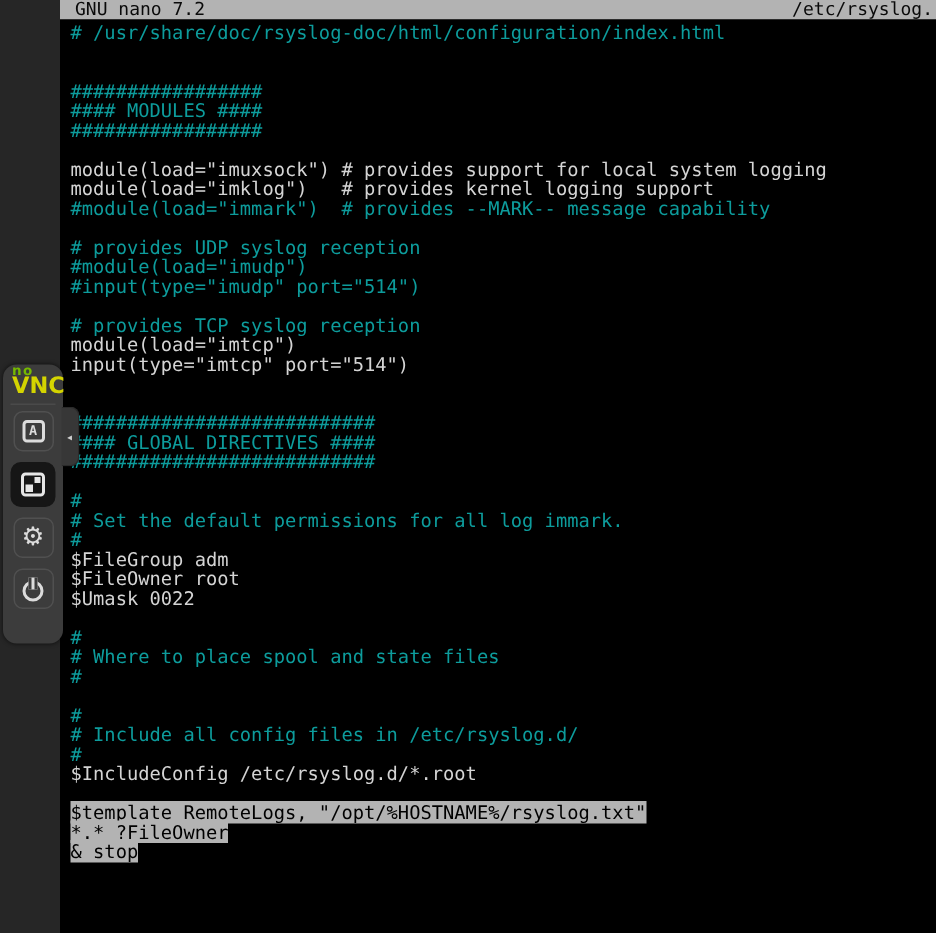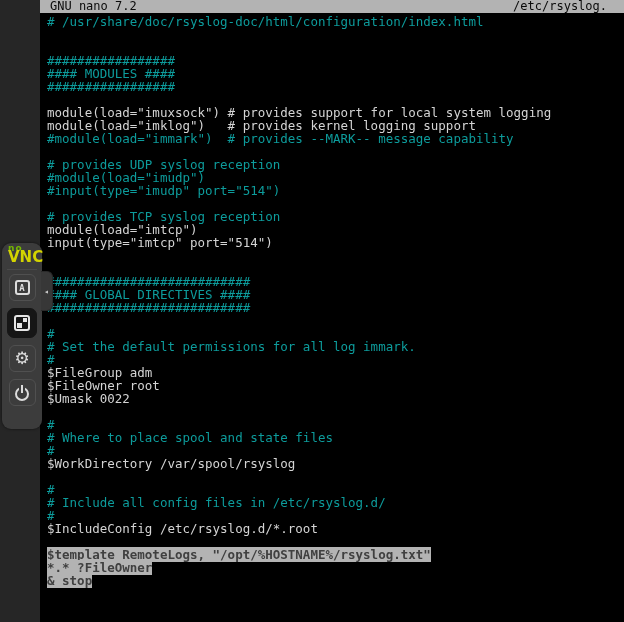--- a/index.html
+++ b/index.html
@@ -8,33 +8,33 @@
     background:#000; font-family:"DejaVu Sans Mono", monospace;
   }
   
   .left-strip { position:absolute; left:0; top:0; width:40px; height:622px; background:#262626; }
 
   
   .titlebar {
     position:absolute; left:40px; top:0; width:584px; height:13px;
     background:#b3b3b3; color:#0a0a0a; font-size:12px; line-height:13px;
     display:flex; justify-content:space-between; box-sizing:border-box;
-    padding:0 17px 0 10px; white-space:pre;
+    padding:0 2px 0 10px; white-space:pre;
   }
 
   
   .terminal {
     position:absolute; left:40px; top:13px; width:584px; height:609px;
     background:#000; box-sizing:border-box; padding:2px 0 0 7px; overflow:hidden;
   }
   .line { height:13px; font-size:12.5px; line-height:13px; white-space:pre; }
   .line .line-text { display:inline; }
   .line.comment .line-text { color:#0d9c9c; }
   .line.code .line-text { color:#d4d4d4; }
-  .line.selected .line-text { background:#b3b3b3; color:#404040;font-weight:bold; }
+  .line.selected .line-text { background:#b3b3b3; color:#000000; }
 
   
   .vnc-panel {
     position:absolute; left:2px; top:243px; width:40px; height:186px;
     background:#3c3c3c; border-radius:9px; box-sizing:border-box;
     display:flex; flex-direction:column; align-items:center; padding-top:1px;
     box-shadow:0 0 3px rgba(0,0,0,.6);
   }
   .vnc-logo { align-self:flex-start; padding-left:6px; font-family:"DejaVu Sans", sans-serif; font-weight:bold; }
   .vnc-logo .logo-no  { display:block; color:#76b900; font-size:9px; line-height:8px; letter-spacing:1px; }
@@ -109,21 +109,20 @@
         <div class="line comment"><span class="line-text">#</span></div>
         <div class="line comment"><span class="line-text"># Set the default permissions for all log immark.</span></div>
         <div class="line comment"><span class="line-text">#</span></div>
         <div class="line code"><span class="line-text">$FileGroup adm</span></div>
         <div class="line code"><span class="line-text">$FileOwner root</span></div>
         <div class="line code"><span class="line-text">$Umask 0022</span></div>
         <div class="line blank"><span class="line-text"></span></div>
         <div class="line comment"><span class="line-text">#</span></div>
         <div class="line comment"><span class="line-text"># Where to place spool and state files</span></div>
         <div class="line comment"><span class="line-text">#</span></div>
-        <div class="line code"><span class="line-text">$WorkDirectory /var/spool/rsyslog</span></div>
         <div class="line blank"><span class="line-text"></span></div>
         <div class="line comment"><span class="line-text">#</span></div>
         <div class="line comment"><span class="line-text"># Include all config files in /etc/rsyslog.d/</span></div>
         <div class="line comment"><span class="line-text">#</span></div>
         <div class="line code"><span class="line-text">$IncludeConfig /etc/rsyslog.d/*.root</span></div>
         <div class="line blank"><span class="line-text"></span></div>
         <div class="line selected"><span class="line-text">$template RemoteLogs, "/opt/%HOSTNAME%/rsyslog.txt"</span></div>
         <div class="line selected"><span class="line-text">*.* ?FileOwner</span></div>
         <div class="line selected"><span class="line-text">&amp; stop</span></div>
       </div>

